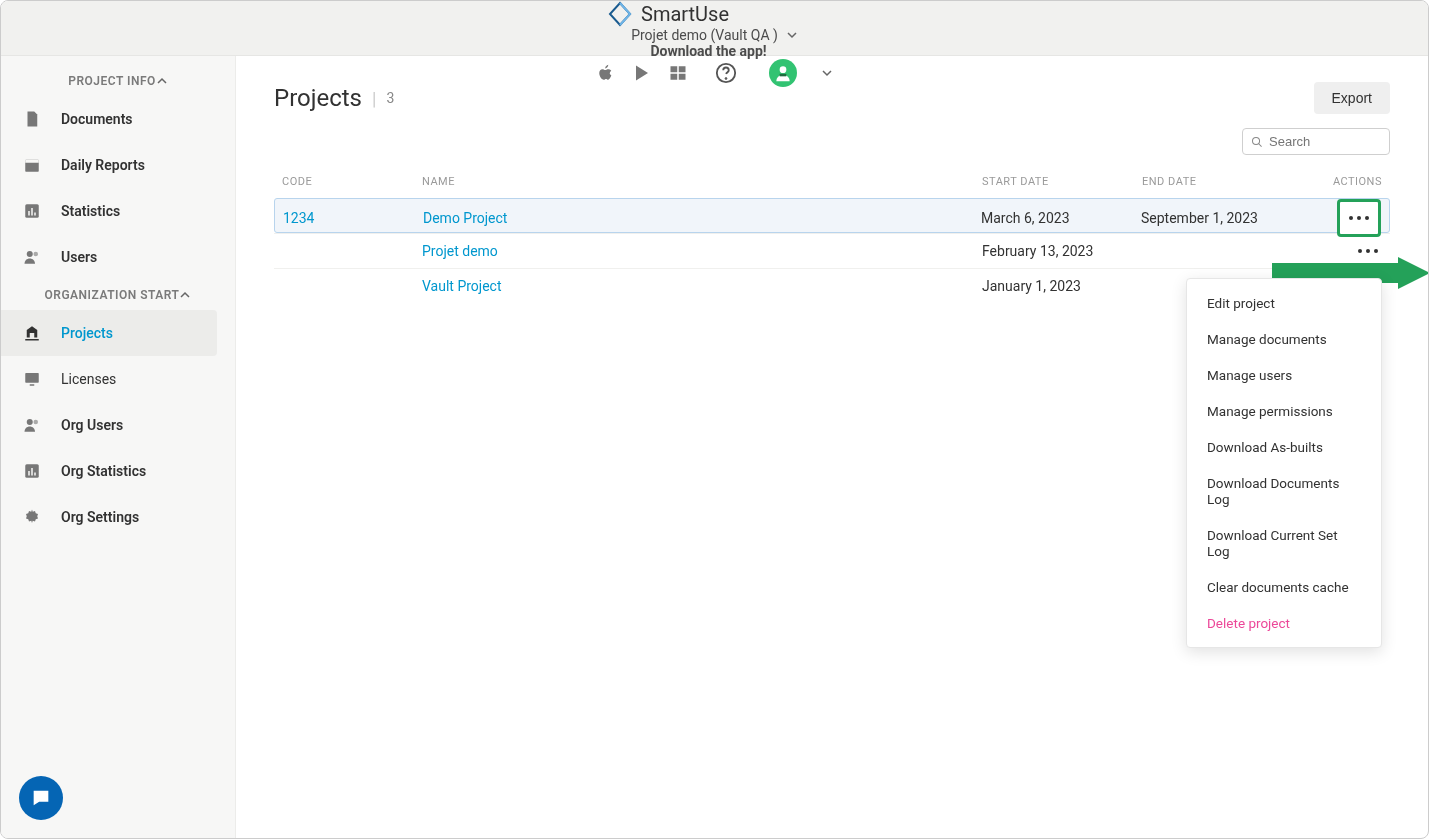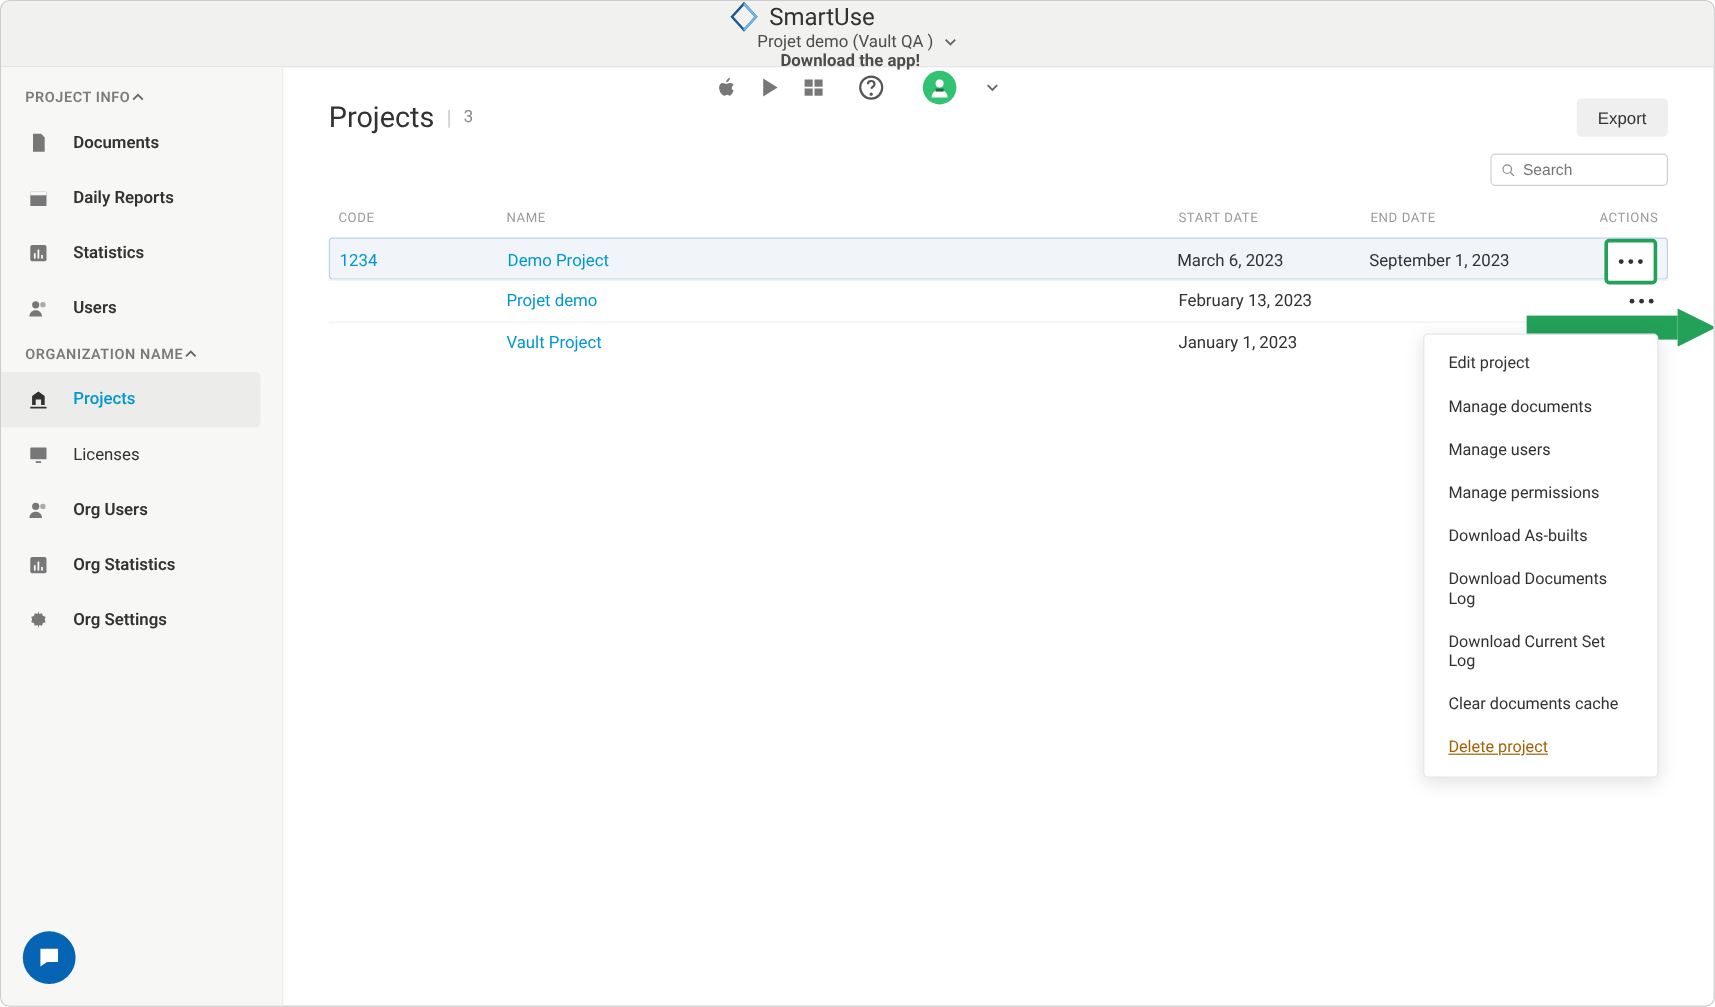--- a/index.html
+++ b/index.html
@@ -12,21 +12,21 @@
 .spacer { flex:1; }
 .dl-app { color:#4c4c4c; font-size:14px; margin-right:12px;font-weight:bold; }
 .top-icons { display:flex; align-items:center; gap:18px; }
 .top-icons .os-icon { width:18px; height:18px; fill:#777; cursor:pointer; }
 .help-icon { width:22px; height:22px; stroke:#555; fill:none; cursor:pointer; margin-left:10px; }
 .avatar { width:28px; height:28px; border-radius:50%; background:#32c372; display:flex; align-items:center; justify-content:center; margin-left:14px; cursor:pointer; position:relative; }
 .avatar svg { width:20px; height:20px; }
 .avatar-chevron { margin-left:6px; fill:#666; cursor:pointer; }
 .main { display:flex; height:calc(100% - 55px); }
 .sidebar { width:235px; background:#f7f7f6; border-right:1px solid #ececea; padding-top:10px; overflow-y:auto; position:relative; }
-.sec-head { display:flex; align-items:center; justify-content:flex-start; padding:8px 20px; font-size:12px; font-weight:600; color:#7a7a7a; letter-spacing:.5px; cursor:pointer; }
+.sec-head { display:flex; align-items:center; justify-content:center; padding:8px 20px; font-size:12px; font-weight:600; color:#7a7a7a; letter-spacing:.5px; cursor:pointer; }
 .nav-item { display:flex; align-items:center; gap:20px; padding:14px 20px 14px 22px; font-size:14px; color:#323232; cursor:pointer; }
 .nav-item .nav-icon { width:18px; height:18px; fill:#777; flex-shrink:0; }
 .nav-item.active { background:#ececea; color:#0097ce; font-weight:500; border-radius:0 4px 4px 0; margin-right:18px; }
 .nav-item.active .nav-icon { fill:#323232; }
 .nav-item.bold { font-weight:600; }
 .content { flex:1; padding:26px 38px; position:relative; overflow:hidden; }
 .content-head { display:flex; align-items:center; }
 .page-title { font-size:24px; font-weight:400; color:#323232; }
 .count-sep { margin:0 10px; color:#ccc; font-size:18px; }
 .count { font-size:14px; color:#888; }
@@ -45,21 +45,21 @@
 .trow { height:35px; border-top:1px solid #f0f0ee; font-size:14px; }
 .trow.active { background:#f1f5fa; border:1px solid #b8d4ed; border-radius:3px; }
 .trow .code, .trow .name { color:#0097ce; cursor:pointer; }
 .trow .date { color:#323232; }
 .actions-cell { display:flex; justify-content:flex-end; }
 .dots-btn { width:44px; height:38px; border:3px solid #24a159; border-radius:4px; display:flex; align-items:center; justify-content:center; cursor:pointer; background:#fff; }
 .dots-btn.plain { border:none; background:transparent; width:28px; height:28px; }
 .dots-btn span { width:4px; height:4px; background:#323232; border-radius:50%; margin:0 2px; }
 .menu { position:absolute; top:222px; right:46px; width:196px; background:#fff; border:1px solid #e6e6e6; border-radius:4px; box-shadow:0 4px 16px rgba(0,0,0,.12); padding:6px 0; z-index:5; }
 .menu-item { padding:10px 20px; font-size:13.5px; color:#323232; cursor:pointer; }
-.menu-item.danger { color:#a16207;text-decoration:underline; }
+.menu-item.danger { color:#ec4899; }
 .arrow-callout { position:absolute; top:201px; left:1036px; z-index:4; }
 .chat-bubble { position:absolute; bottom:18px; left:18px; width:44px; height:44px; border-radius:50%; background:#0565b4; display:flex; align-items:center; justify-content:center; cursor:pointer; }
 .chat-bubble svg { width:22px; height:22px; fill:#fff; }
 .chevron { width:12px; height:12px; fill:#666; }
 </style>
 </head>
 <body>
 
 <div class="topbar">
   <div class="logo-wrap">
@@ -142,21 +142,21 @@
     <div class="nav-item bold">
       <svg class="nav-icon" viewBox="0 0 24 24">
           <circle cx="9" cy="8" r="4"></circle>
           <path d="M2 21c0-4 3-7 7-7s7 3 7 7"></path>
           <circle cx="17" cy="8" r="3" opacity=".6"></circle>
         </svg>
       <span>Users</span>
     </div>
 
     <div class="sec-head">
-      <span>ORGANIZATION NAME</span>
+      <span>ORGANIZATION START</span>
       <svg class="chevron" viewBox="0 0 12 12">
           <path d="M2 8 L6 4 L10 8" stroke="#666" stroke-width="1.5" fill="none"></path>
         </svg>
     </div>
     <div class="nav-item active">
       <svg class="nav-icon" viewBox="0 0 24 24">
           <path d="M3 20h18v2H3zM5 18V8l7-5 7 5v10h-4v-6h-6v6z"></path>
         </svg>
       <span>Projects</span>
     </div>

